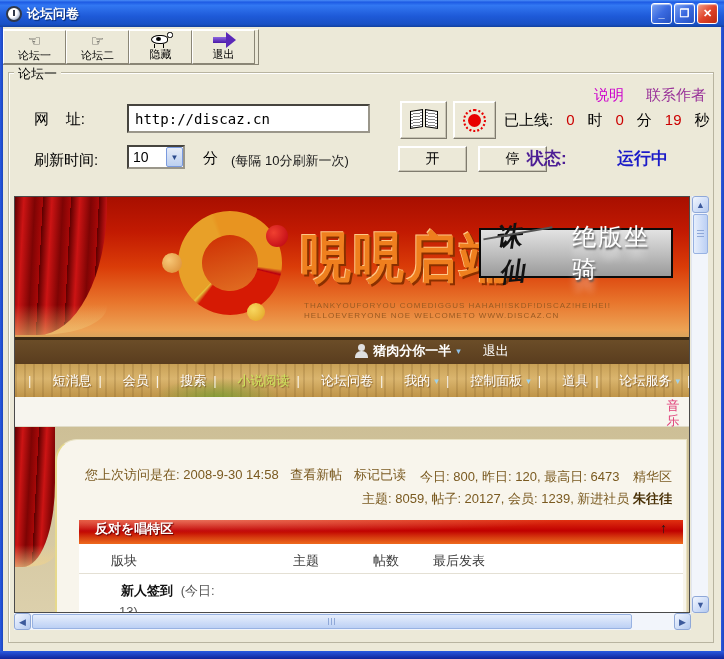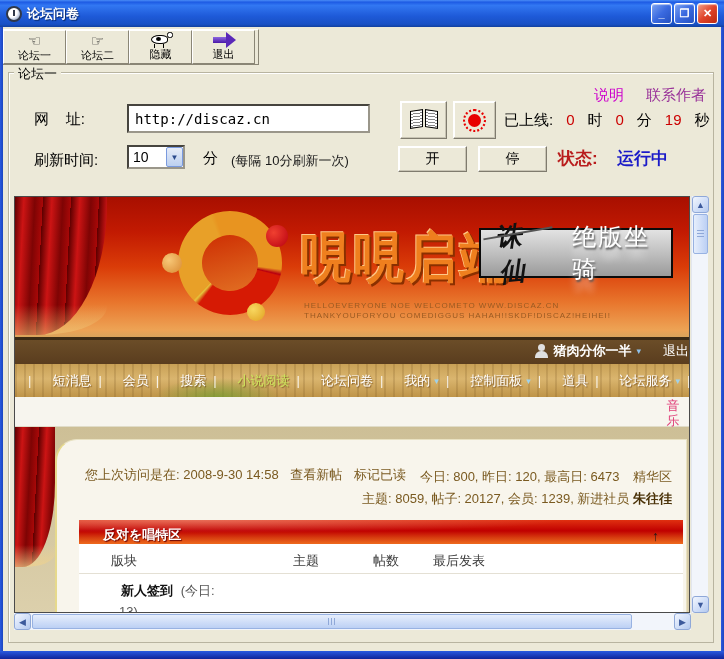--- a/index.html
+++ b/index.html
@@ -69,21 +69,21 @@
   .sun-icon { width:13px; height:13px; border-radius:50%; background:#e80000; outline:2px dotted #e80000; outline-offset:3px; }
 
   .online-row { position:absolute; left:504px; top:111px; font-size:15px; color:#000; display:flex; }
   .online-row .num { color:#cc0000; }
   .online-row span { margin-right:13px; }
   .online-row span:last-child { margin-right:0; }
 
   .pushbtn { position:absolute; top:146px; width:69px; height:26px; background:#ece9d8; border:1px solid; border-color:#fff #7f7b6e #7f7b6e #fff;
     box-shadow:inset -1px -1px 0 #c8c4b4, inset 1px 1px 0 #fff; font-size:14px; color:#000; display:flex; align-items:center; justify-content:center; }
   .btn-start { left:398px; } .btn-stop { left:478px; }
-  .status-label { position:absolute; left:558px; top:147px; font-size:17px; font-weight:bold; color:#b91c1c; }
+  .status-label { position:absolute; left:527px; top:147px; font-size:17px; font-weight:bold; color:#4c1d95; }
   .status-value { position:absolute; left:617px; top:147px; font-size:17px; font-weight:bold; color:#1a1ac8; }
 
   
   .browser { position:absolute; left:14px; top:196px; width:676px; height:417px; border:1px solid #4a4a4a; overflow:hidden; background:#f7f5ee; }
 
   .banner { position:absolute; left:0; top:0; width:674px; height:140px;
     background:linear-gradient(180deg,#a80f00 0%,#c21a02 25%,#da3c08 50%,#e8752c 75%,#eda355 95%,#d9a45c 100%); overflow:hidden; }
   .curtain { position:absolute; left:0; top:0; width:92px; height:138px;
     background:repeating-linear-gradient(93deg,#5e0000 0px,#cc1414 9px,#7e0404 20px,#a80808 28px);
     border-bottom-right-radius:75% 95%; }
@@ -102,21 +102,21 @@
   .taglines { position:absolute; left:289px; top:104px; font-size:8px; color:#9a5a22; letter-spacing:1px; line-height:10px; }
   .ad-box { position:absolute; left:464px; top:31px; width:194px; height:50px; border:2px solid #0a0a0a;
     background:linear-gradient(180deg,#e2e2e2 0%,#bcbcbc 55%,#9a9a9a 100%); display:flex; align-items:center; }
   .ad-brand { font-family:"DejaVu Serif", serif; font-style:italic; font-weight:bold; font-size:26px; color:#111;
     transform:rotate(-6deg); margin-left:16px; position:relative; }
   .ad-brand::after { content:''; position:absolute; left:-12px; top:14px; width:70px; height:2px; background:#555; transform:rotate(-4deg); }
   .ad-text { font-size:24px; font-weight:normal; color:#fff; margin-left:26px; letter-spacing:2px;
     text-shadow:1px 2px 2px #555, 0 12px 6px rgba(255,255,255,.45); }
 
   .userbar { position:absolute; left:0; top:140px; width:674px; height:27px;
-    background:linear-gradient(180deg,#3b2a14 0 3px,#6b4d28 3px,#5a3d1e 100%); display:flex; align-items:center; justify-content:flex-end; }
+    background:linear-gradient(180deg,#3b2a14 0 3px,#6b4d28 3px,#5a3d1e 100%); display:flex; align-items:center; justify-content:center; }
   .userbar-inner { display:flex; align-items:center; margin-left:160px; }
   .person-icon { position:relative; width:13px; height:14px; margin-right:5px; }
   .person-icon .ph { position:absolute; left:3px; top:0; width:7px; height:7px; border-radius:50%; background:#e0e0e0; }
   .person-icon .pb { position:absolute; left:0; top:7px; width:13px; height:7px; border-radius:6px 6px 0 0; background:#e0e0e0; }
   .username { color:#fff; font-weight:bold; font-size:13px; }
   .userbar .dd { color:#8fc0e8; font-size:9px; margin:0 8px 0 5px; }
   .logout { color:#fff; font-size:13px; margin-left:14px; }
 
   .navbar { position:absolute; left:0; top:167px; width:674px; height:33px;
     background:radial-gradient(90px 30px at 30% 105%, rgba(110,160,50,.75), transparent 70%),
@@ -143,21 +143,21 @@
   .contentbox { position:absolute; left:40px; top:12px; width:632px; height:175px; background:#f8f5ec;
     border:1px solid #e9e2c2; border-left:2px solid #e6d98c; border-top-left-radius:22px; overflow:hidden; }
   .stat-left { position:absolute; left:28px; top:26px; font-size:13px; color:#7a5a20; }
   .stat-left a { color:#7a5a20; text-decoration:none; margin-left:8px; }
   .stat-right { position:absolute; right:14px; top:26px; font-size:13px; color:#7a5a20; text-align:right; line-height:22px; }
   .stat-right .bold-name { font-weight:bold; color:#4a3208; }
 
   .catbar { position:absolute; left:22px; top:80px; width:604px; height:24px;
     background:radial-gradient(140% 120% at 18% 0%, rgba(255,255,255,.30), transparent 45%),
       linear-gradient(180deg,#e03010 0%,#c00000 45%,#d84010 75%,#ee6a1e 100%);
-    display:flex; align-items:flex-end; padding:0 24px; }
+    display:flex; align-items:flex-start; padding:0 16px; }
   .catbar .cattitle { color:#fff; font-weight:bold; font-size:13px; flex:1; text-shadow:1px 1px 1px #600; }
   .catbar .collapse { color:#1a1a1a; font-weight:bold; font-size:14px; }
 
   .theadrow { position:absolute; left:22px; top:104px; width:604px; height:30px; background:#fff; border-bottom:1px solid #e4e0d4; }
   .th { position:absolute; top:8px; font-size:13px; color:#3a3a3a; }
   .th1{left:32px} .th2{left:214px} .th3{left:294px} .th4{left:354px}
   .forumrow { position:absolute; left:22px; top:134px; width:604px; height:60px; background:#fff; }
   .forum-name { position:absolute; left:42px; top:8px; font-size:13px; color:#111; }
   .forum-name b { font-weight:bold; }
   .forum-name .fn-note { color:#555; font-weight:normal; margin-left:4px; }
@@ -271,22 +271,22 @@
 
   <div class="browser">
     <div class="banner">
       <div class="curtain"></div>
       <div class="logo-ring"></div>
       <div class="logo-dot dot1"></div>
       <div class="logo-dot dot2"></div>
       <div class="logo-dot dot3"></div>
       <div class="led-text">哯哯启端</div>
       <div class="taglines">
+        <div>THANKYOUFORYOU COMEDIGGUS HAHAH!!SKDF!DISCAZ!HEIHEI!</div>
         <div>HELLOEVERYONE NOE WELCOMETO WWW.DISCAZ.CN</div>
-        <div>THANKYOUFORYOU COMEDIGGUS HAHAH!!SKDF!DISCAZ!HEIHEI!</div>
       </div>
       <div class="ad-box">
         <span class="ad-brand">诛仙</span>
         <span class="ad-text">绝版坐骑</span>
       </div>
     </div>
 
     <div class="userbar">
       <div class="userbar-inner">
         <span class="person-icon">

